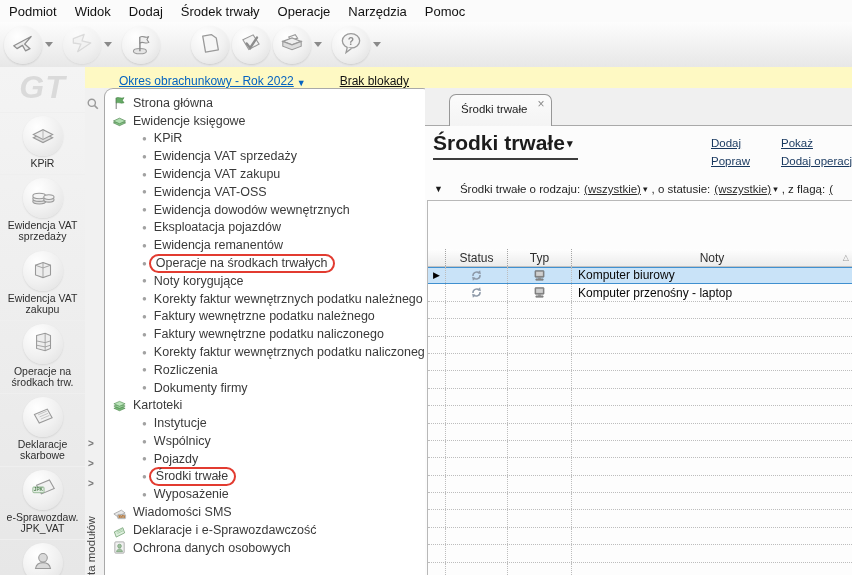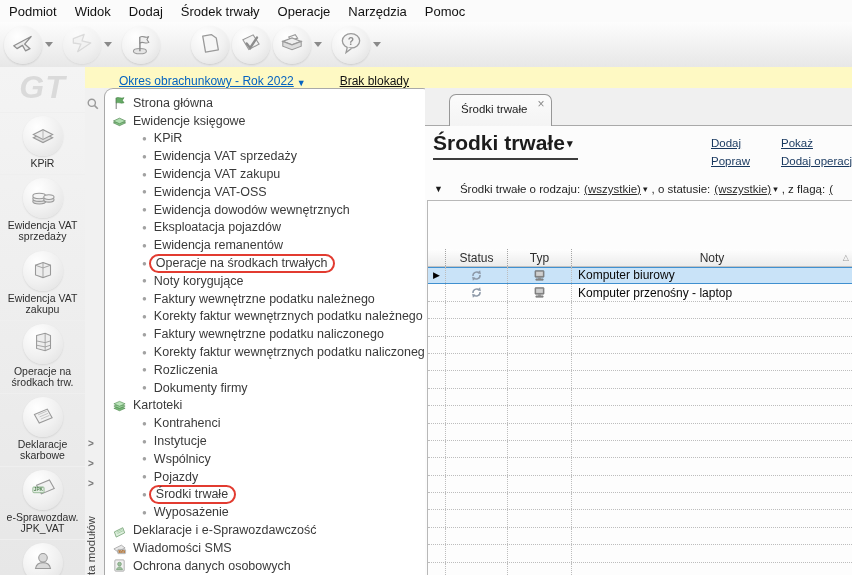--- a/index.html
+++ b/index.html
@@ -364,27 +364,27 @@
 
       <div class="tree-row level-1">
 
         <span class="bullet"></span>
         <span class="tree-label">Noty korygujące</span>
       </div>
 
       <div class="tree-row level-1">
 
         <span class="bullet"></span>
+        <span class="tree-label">Korekty faktur wewnętrznych podatku należnego</span>
+      </div>
+
+      <div class="tree-row level-1">
+
+        <span class="bullet"></span>
         <span class="tree-label">Faktury wewnętrzne podatku należnego</span>
-      </div>
-
-      <div class="tree-row level-1">
-
-        <span class="bullet"></span>
-        <span class="tree-label">Korekty faktur wewnętrznych podatku należnego</span>
       </div>
 
       <div class="tree-row level-1">
 
         <span class="bullet"></span>
         <span class="tree-label">Faktury wewnętrzne podatku naliczonego</span>
       </div>
 
       <div class="tree-row level-1">
 
@@ -409,25 +409,20 @@
           <svg viewBox="0 0 16 16">
             <path d="M2 11l6-2.6 6 2.6-6 2.6z" fill="#79b879" stroke="#3f7f3f" stroke-width="0.6"></path>
             <path d="M2 8.6l6-2.6 6 2.6-6 2.6z" fill="#97cd97" stroke="#3f7f3f" stroke-width="0.6"></path>
             <path d="M2 6.2l6-2.6 6 2.6-6 2.6z" fill="#bce6bc" stroke="#3f7f3f" stroke-width="0.6"></path>
           </svg>
         </span>
 
         <span class="tree-label">Kartoteki</span>
       </div>
 
-      <div class="tree-row level-1">
-
-        <span class="bullet"></span>
-        <span class="tree-label">Kontrahenci</span>
-      </div>
 
       <div class="tree-row level-1">
 
         <span class="bullet"></span>
         <span class="tree-label">Instytucje</span>
       </div>
 
       <div class="tree-row level-1">
 
         <span class="bullet"></span>
@@ -443,43 +438,43 @@
       <div class="tree-row level-1">
 
         <span class="bullet"></span>
         <span class="tree-label hl">Środki trwałe</span>
       </div>
 
       <div class="tree-row level-1">
 
         <span class="bullet"></span>
         <span class="tree-label">Wyposażenie</span>
-      </div>
-
-      <div class="tree-row">
-        <span class="tree-icon">
-          <svg viewBox="0 0 16 16">
-            <path d="M2.5 9.5l9-4.5 2 5.5-9 4.5z" fill="#ddeedd" stroke="#6b9b6b" stroke-width="0.8"></path>
-            <path d="M5 9.8l6-3M5.8 11.2l6-3" stroke="#8fbf8f" stroke-width="0.7" fill="none"></path>
-          </svg>
-        </span>
-
-        <span class="tree-label">Deklaracje i e-Sprawozdawczość</span>
       </div>
 
       <div class="tree-row">
         <span class="tree-icon">
           <svg viewBox="0 0 16 16">
             <path d="M2 9.5l8-4 4 3-8 4z" fill="#e8e8e8" stroke="#999" stroke-width="0.8"></path>
             <rect x="6" y="10" width="8.5" height="4.6" rx="1" fill="#cccccc" stroke="#8a8a8a" stroke-width="0.5"></rect>
             <text x="10.2" y="13.7" font-size="3.4" text-anchor="middle" fill="#b05900" font-weight="bold" font-family="Liberation Sans,sans-serif">SMS</text>
           </svg>
         </span>
 
         <span class="tree-label">Wiadomości SMS</span>
+      </div>
+
+      <div class="tree-row">
+        <span class="tree-icon">
+          <svg viewBox="0 0 16 16">
+            <path d="M2.5 9.5l9-4.5 2 5.5-9 4.5z" fill="#ddeedd" stroke="#6b9b6b" stroke-width="0.8"></path>
+            <path d="M5 9.8l6-3M5.8 11.2l6-3" stroke="#8fbf8f" stroke-width="0.7" fill="none"></path>
+          </svg>
+        </span>
+
+        <span class="tree-label">Deklaracje i e-Sprawozdawczość</span>
       </div>
 
       <div class="tree-row">
         <span class="tree-icon">
           <svg viewBox="0 0 16 16">
             <rect x="3" y="2" width="10" height="12" rx="1" fill="#f0f0f0" stroke="#999" stroke-width="0.8"></rect>
             <circle cx="8" cy="6.5" r="2" fill="#9fbf9f" stroke="#5f8f5f" stroke-width="0.6"></circle>
             <path d="M4.8 12.5c.4-2.2 2-3 3.2-3s2.8.8 3.2 3z" fill="#9fbf9f" stroke="#5f8f5f" stroke-width="0.6"></path>
           </svg>
         </span>

